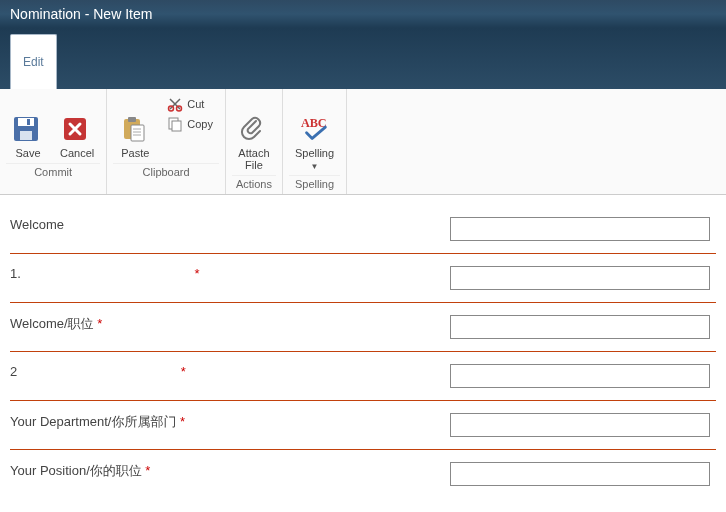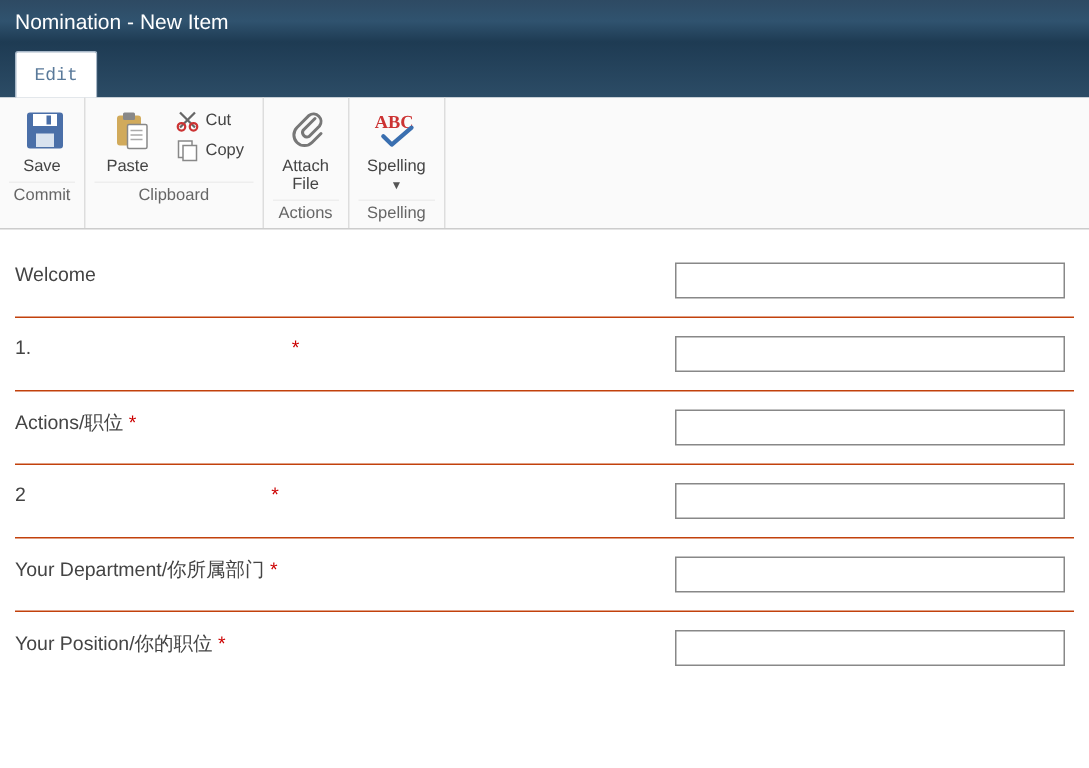--- a/index.html
+++ b/index.html
@@ -1,25 +1,25 @@
 <!DOCTYPE html>
 <html><head>
 <meta charset="utf-8">
 <style>
 * { box-sizing: border-box; margin: 0; padding: 0; }
 body { font-family: "Segoe UI", Tahoma, Arial, sans-serif; font-size: 12px; background: #fff; color: #333; width: 726px; }
 .titlebar { background: linear-gradient(#2e4a63, #30536f 50%, #1e3b53); color: #fff; padding: 6px 10px; font-size: 14px; }
 .tabstrip { background: linear-gradient(#1e3b53, #2c4c66); padding: 6px 0 0 10px; }
-.tab { display: inline-block; background: #fff; color: #5a7a9a; padding: 8px 12px; border: 1px solid #a8b8c8; border-bottom: none; border-radius: 2px 2px 0 0; font-size: 12px; cursor: pointer; font-family: Liberation Mono, monospace; }
+.tab { display: inline-block; background: #fff; color: #5a7a9a; padding: 20px 12px; border: 1px solid #a8b8c8; border-bottom: none; border-radius: 2px 2px 0 0; font-size: 12px; cursor: pointer; }
 .ribbon { background: #fafafa; border-bottom: 1px solid #ccc; display: flex; }
 .group { border-right: 1px solid #ddd; padding: 4px 6px 2px; text-align: center; }
 .group-label { color: #666; font-size: 11px; padding: 2px 0; border-top: 1px solid #eee; margin-top: 2px; }
 .buttons-row { display: flex; align-items: flex-start; gap: 4px; }
 .big-btn { display: flex; flex-direction: column; align-items: center; padding: 2px 6px; cursor: pointer; min-width: 40px; }
-.btn-icon { width: 32px; height: 32px; margin-bottom: 2px; display: flex; align-items: center; justify-content: flex-end; }
+.btn-icon { width: 32px; height: 32px; margin-bottom: 2px; display: flex; align-items: center; justify-content: flex-start; margin-top: 18px; }
 .btn-label { font-size: 11px; color: #444; line-height: 1.1; }
 .small-list { display: flex; flex-direction: column; gap: 2px; align-items: flex-start; padding: 2px; }
 .small-btn { display: flex; align-items: center; gap: 4px; padding: 1px 4px; cursor: pointer; font-size: 11px; color: #444; }
 .small-icon { width: 16px; height: 16px; display: inline-flex; align-items: center; justify-content: center; }
 .form-area { padding: 10px; }
 .form-row { display: flex; align-items: flex-start; border-bottom: 1px solid #c2410c; padding: 12px 0; }
 .form-label { width: 440px; color: #444; font-size: 13px; }
 .req { color: #c00; }
 .form-input { flex: 1; }
 .form-input input { width: 260px; height: 24px; border: 1px solid #888; padding: 2px 4px; font-size: 12px; }
@@ -45,20 +45,29 @@
       <div class="big-btn">
         <span class="btn-icon">
           <svg width="28" height="28" viewBox="0 0 28 28">
               <rect x="2" y="2" width="24" height="24" rx="2" fill="#4a6fa8"></rect>
               <rect x="6" y="3" width="16" height="8" fill="#fff"></rect>
               <rect x="8" y="16" width="12" height="9" fill="#d8e2ef"></rect>
               <rect x="15" y="4" width="3" height="6" fill="#4a6fa8"></rect>
             </svg>
         </span>
         <span class="btn-label">Save</span>
+      </div>
+      <div class="big-btn">
+        <span class="btn-icon">
+          <svg width="28" height="28" viewBox="0 0 28 28">
+              <rect x="3" y="3" width="22" height="22" rx="3" fill="#c53535"></rect>
+              <path d="M9 9 L19 19 M19 9 L9 19" stroke="#fff" stroke-width="3" stroke-linecap="round"></path>
+            </svg>
+        </span>
+        <span class="btn-label">Cancel</span>
       </div>
     </div>
     <div class="group-label">Commit</div>
   </div>
 
   <div class="group">
     <div class="buttons-row">
       <div class="big-btn">
         <span class="btn-icon">
           <svg width="28" height="28" viewBox="0 0 28 28">
@@ -138,21 +147,21 @@
     <div class="form-input"><input type="text" style=""></div>
   </div>
   <div class="form-row">
     <div class="form-label">
       <span>1.</span><span style="display:inline-block;width:170px"></span><span class="req"> *</span>
     </div>
     <div class="form-input"><input type="text" style=""></div>
   </div>
   <div class="form-row">
     <div class="form-label">
-      <span>Actions/职位</span><span class="req"> *</span>
+      <span>Welcome/职位</span><span class="req"> *</span>
     </div>
     <div class="form-input"><input type="text" style=""></div>
   </div>
   <div class="form-row">
     <div class="form-label">
       <span>2</span><span style="display:inline-block;width:160px"></span><span class="req"> *</span>
     </div>
     <div class="form-input"><input type="text" style=""></div>
   </div>
   <div class="form-row">

